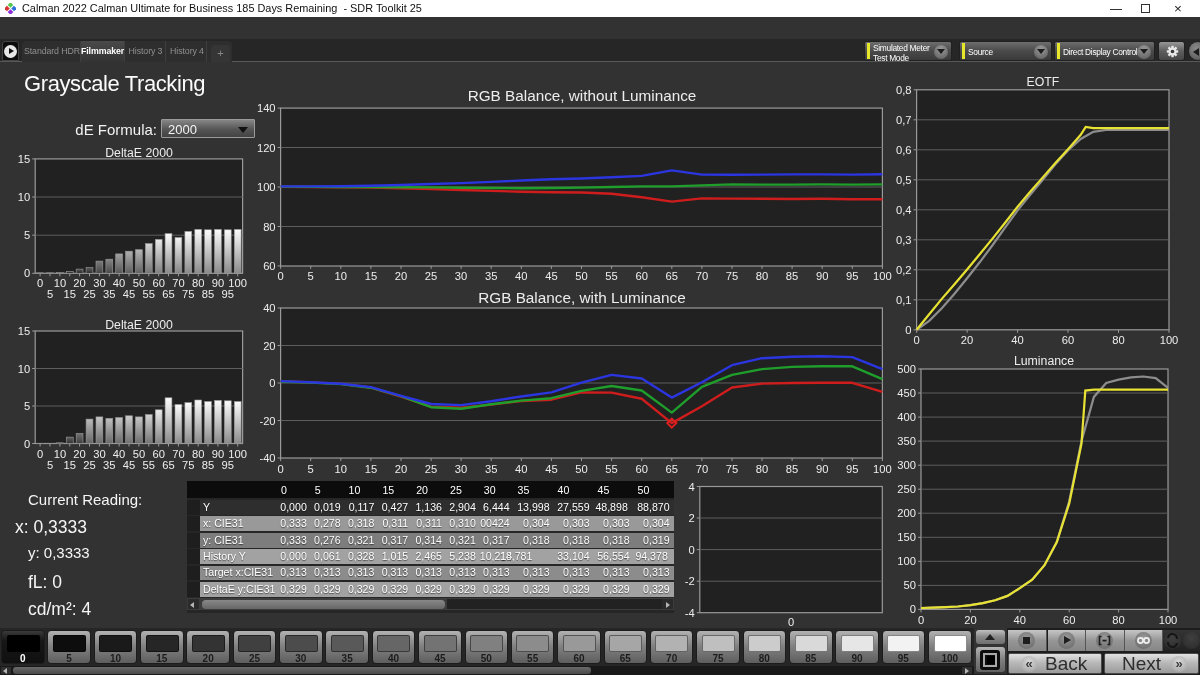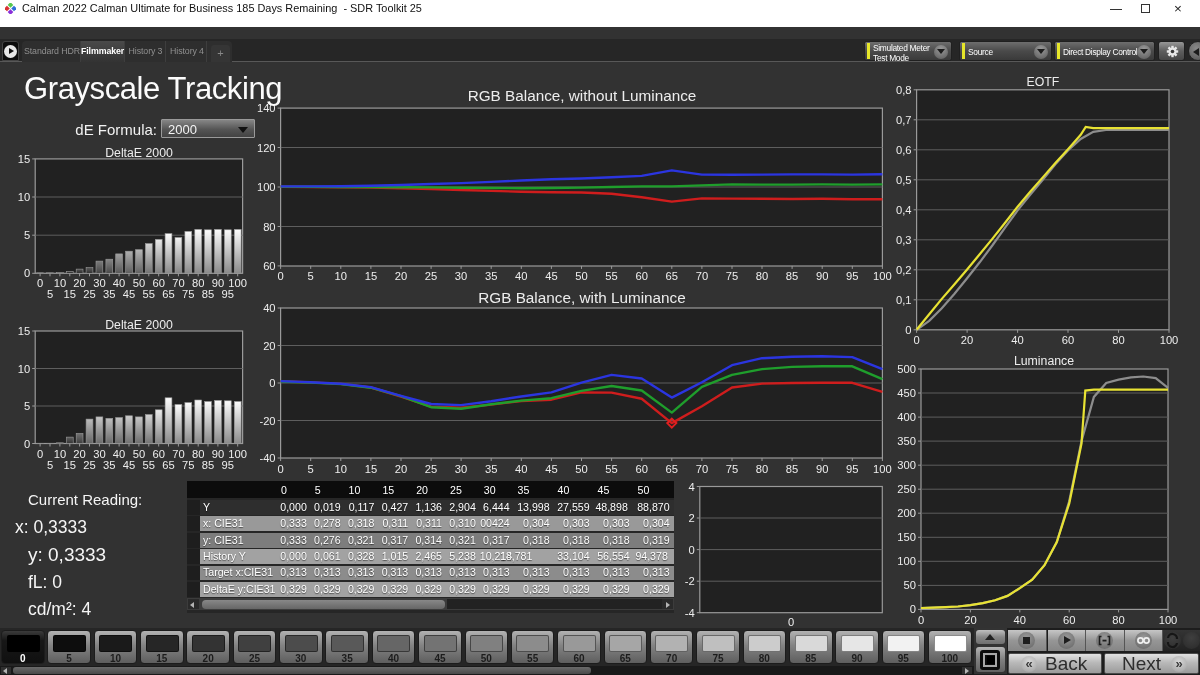--- a/index.html
+++ b/index.html
@@ -3,21 +3,21 @@
 <style>
 *{margin:0;padding:0;box-sizing:border-box}
 html,body{width:1200px;height:675px;overflow:hidden;background:#323232;font-family:"Liberation Sans",sans-serif}
 .tc{position:absolute;font-size:10.6px;color:#fff;text-shadow:0 1px 1px rgba(0,0,0,.55);white-space:nowrap}
 .arl{width:0;height:0;border-top:3px solid transparent;border-bottom:3px solid transparent;border-right:4.5px solid #b5b5b5}
 .arr{width:0;height:0;border-top:3px solid transparent;border-bottom:3px solid transparent;border-left:4.5px solid #b5b5b5}
 </style></head>
 <body>
 <div style="position:relative;width:1200px;height:675px;background:#323232">
 <div style="position:absolute;left:0;top:62px;width:1200px;height:566px;background:#323232"></div>
-<div style="position:absolute;left:0;top:0;width:1200px;height:27px;background:#ffffff;z-index:2">
+<div style="position:absolute;left:0;top:0;width:1200px;height:17px;background:#ffffff;z-index:2">
 <svg width="11" height="11" style="position:absolute;left:5px;top:3px">
         <g transform="rotate(45 5.5 5.5)">
           <rect x="1" y="1" width="4" height="4" fill="#57c84d"></rect>
           <rect x="6" y="1" width="4" height="4" fill="#2f6fd8"></rect>
           <rect x="1" y="6" width="4" height="4" fill="#d83232"></rect>
           <rect x="6" y="6" width="4" height="4" fill="#8a2fd8"></rect>
         </g>
       </svg>
 <div style="position:absolute;left:22px;top:1.5px;font-size:10.9px;color:#111">Calman 2022 Calman Ultimate for Business 185 Days Remaining&nbsp;&nbsp;- SDR Toolkit 25</div>
 <div style="position:absolute;left:1110px;top:0px;width:12px;border-top:1.5px solid #333;margin-top:8.5px"></div>
@@ -627,29 +627,29 @@
 <text x="970.4" y="624" text-anchor="middle">20</text>
 <line x1="1019.8" y1="609.4" x2="1019.8" y2="612.4" stroke="#9a9a9a"></line>
 <text x="1019.8" y="624" text-anchor="middle">40</text>
 <line x1="1069.2" y1="609.4" x2="1069.2" y2="612.4" stroke="#9a9a9a"></line>
 <text x="1069.2" y="624" text-anchor="middle">60</text>
 <line x1="1118.6" y1="609.4" x2="1118.6" y2="612.4" stroke="#9a9a9a"></line>
 <text x="1118.6" y="624" text-anchor="middle">80</text>
 <line x1="1168.0" y1="609.4" x2="1168.0" y2="612.4" stroke="#9a9a9a"></line>
 <text x="1168.0" y="624" text-anchor="middle">100</text>
 </svg>
-<div style="position:absolute;left:24px;top:71px;font-size:31px;color:#fbfbfb;letter-spacing:-0.4px;z-index:2">Grayscale Tracking</div>
+<div style="position:absolute;left:24px;top:71px;font-size:22px;color:#fbfbfb;letter-spacing:-0.4px;z-index:2">Grayscale Tracking</div>
 <div style="position:absolute;left:40px;top:121px;width:117px;text-align:right;font-size:15px;color:#f2f2f2;z-index:2">dE Formula:</div>
 <div style="position:absolute;left:161px;top:119px;width:94px;height:18.5px;background:linear-gradient(#868686,#555 55%,#434343);border:1px solid #9a9a9a;border-radius:1px;z-index:2">
 <div style="position:absolute;left:6px;top:1.5px;font-size:13px;color:#f4f4f4">2000</div>
 <div style="position:absolute;right:6px;top:6.5px;width:0;height:0;border-left:5px solid transparent;border-right:5px solid transparent;border-top:6px solid #111"></div>
     </div>
 <div style="position:absolute;left:28px;top:491px;font-size:15px;color:#f5f5f5;z-index:2">Current Reading:</div>
 <div style="position:absolute;left:15px;top:517px;font-size:17.5px;color:#f5f5f5;z-index:2">x: 0,3333</div>
-<div style="position:absolute;left:28px;top:544px;font-size:19px;color:#f5f5f5;z-index:2">y: 0,3333</div>
+<div style="position:absolute;left:28px;top:544px;font-size:15px;color:#f5f5f5;z-index:2">y: 0,3333</div>
 <div style="position:absolute;left:28px;top:572px;font-size:17.5px;color:#f5f5f5;z-index:2">fL: 0</div>
 <div style="position:absolute;left:28px;top:599px;font-size:17.5px;color:#f5f5f5;z-index:2">cd/m²: 4</div>
 <div style="position:absolute;left:187.0px;top:481px;width:487px;height:132px;background:#262626;z-index:2">
 <div style="position:absolute;left:0;top:0;width:100%;height:17px;background:#0c0c0c"></div>
 <div class="tc" style="left:94.0px;top:2.5px">0</div>
 <div class="tc" style="left:127.8px;top:2.5px">5</div>
 <div class="tc" style="left:161.6px;top:2.5px">10</div>
 <div class="tc" style="left:195.4px;top:2.5px">15</div>
 <div class="tc" style="left:229.2px;top:2.5px">20</div>
 <div class="tc" style="left:263.0px;top:2.5px">25</div>

